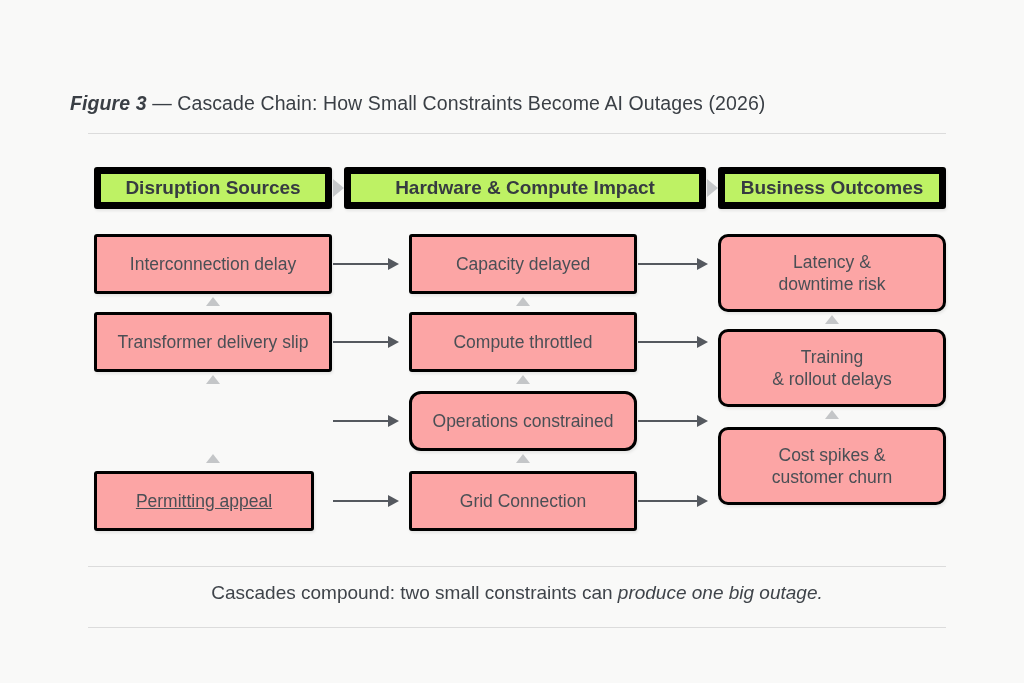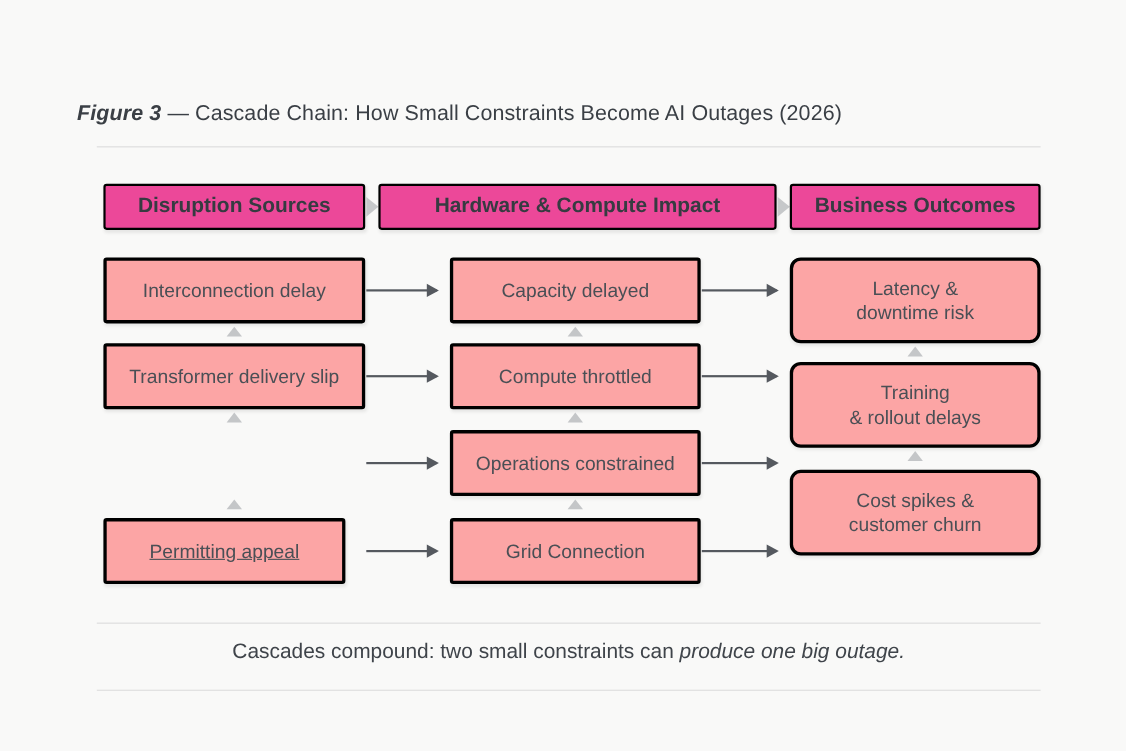--- a/index.html
+++ b/index.html
@@ -78,22 +78,22 @@
     align-items: center;
     justify-content: center;
     text-align: center;
     color: #4a4f55;
     font-size: 17.5px;
     line-height: 1.28;
     padding: 2px 8px;
   }
 
   .node.header {
-    background: #ec4899;
-    border: 2px solid #000000;
+    background: #bef264;
+    border: 7px solid #000000;
     font-weight: bold;
     color: #363b41;
     font-size: 19px;
     border-radius: 3px;
   }
 
   .node.outcome {
     font-size: 17.5px;
     border-radius: 10px;
   }
@@ -187,21 +187,21 @@
     <div class="tick-up" style="left:206px; top:454px;"></div>
 
     <div class="node" style="left:94px; top:471px; width:220px; height:60px;text-decoration:underline;">Permitting appeal</div>
 
     <div class="node" style="left:409px; top:234px; width:228px; height:60px;">Capacity delayed</div>
     <div class="tick-up" style="left:516px; top:297px;"></div>
 
     <div class="node" style="left:409px; top:312px; width:228px; height:60px;">Compute throttled</div>
     <div class="tick-up" style="left:516px; top:375px;"></div>
 
-    <div class="node" style="left:409px; top:391px; width:228px; height:60px;">Operations constrained</div>
+    <div class="node" style="left:409px; top:391px; width:228px; height:60px;border-radius:12px;">Operations constrained</div>
     <div class="tick-up" style="left:516px; top:454px;"></div>
 
     <div class="node" style="left:409px; top:471px; width:228px; height:60px;">Grid Connection</div>
 
     <div class="node outcome" style="left:718px; top:234px; width:228px; height:78px;">
       <span>
         <span>Latency &amp;</span><br>
         <span>downtime risk</span>
       </span>
     </div>

